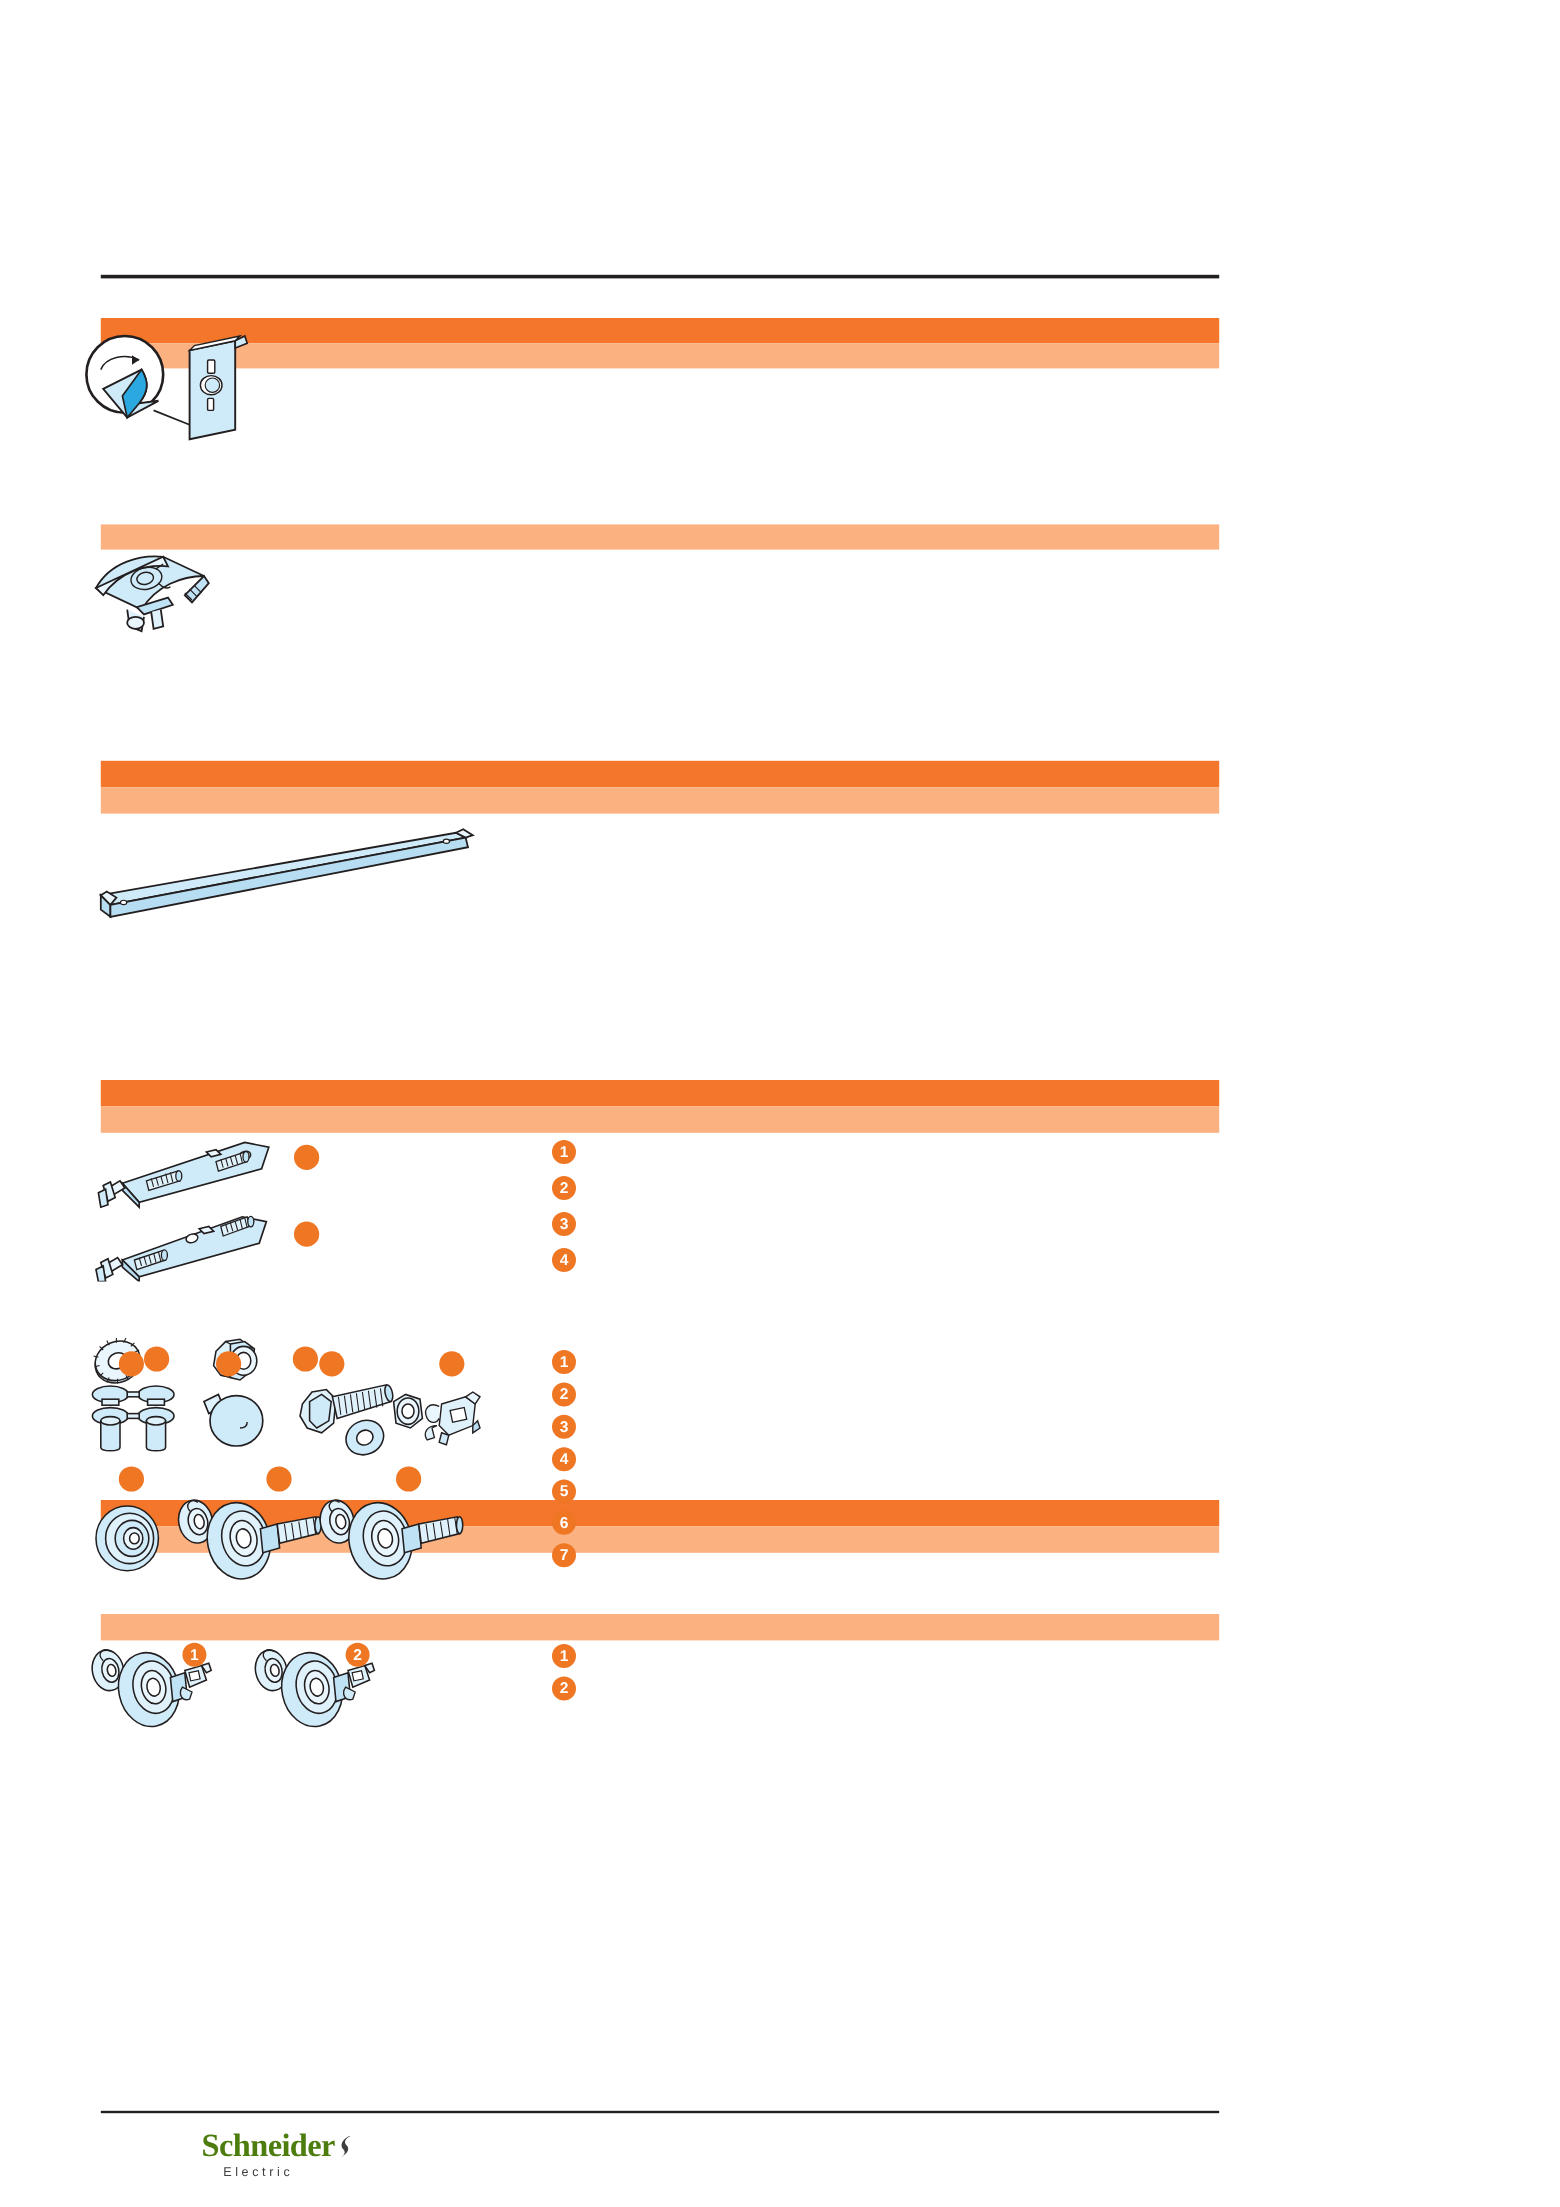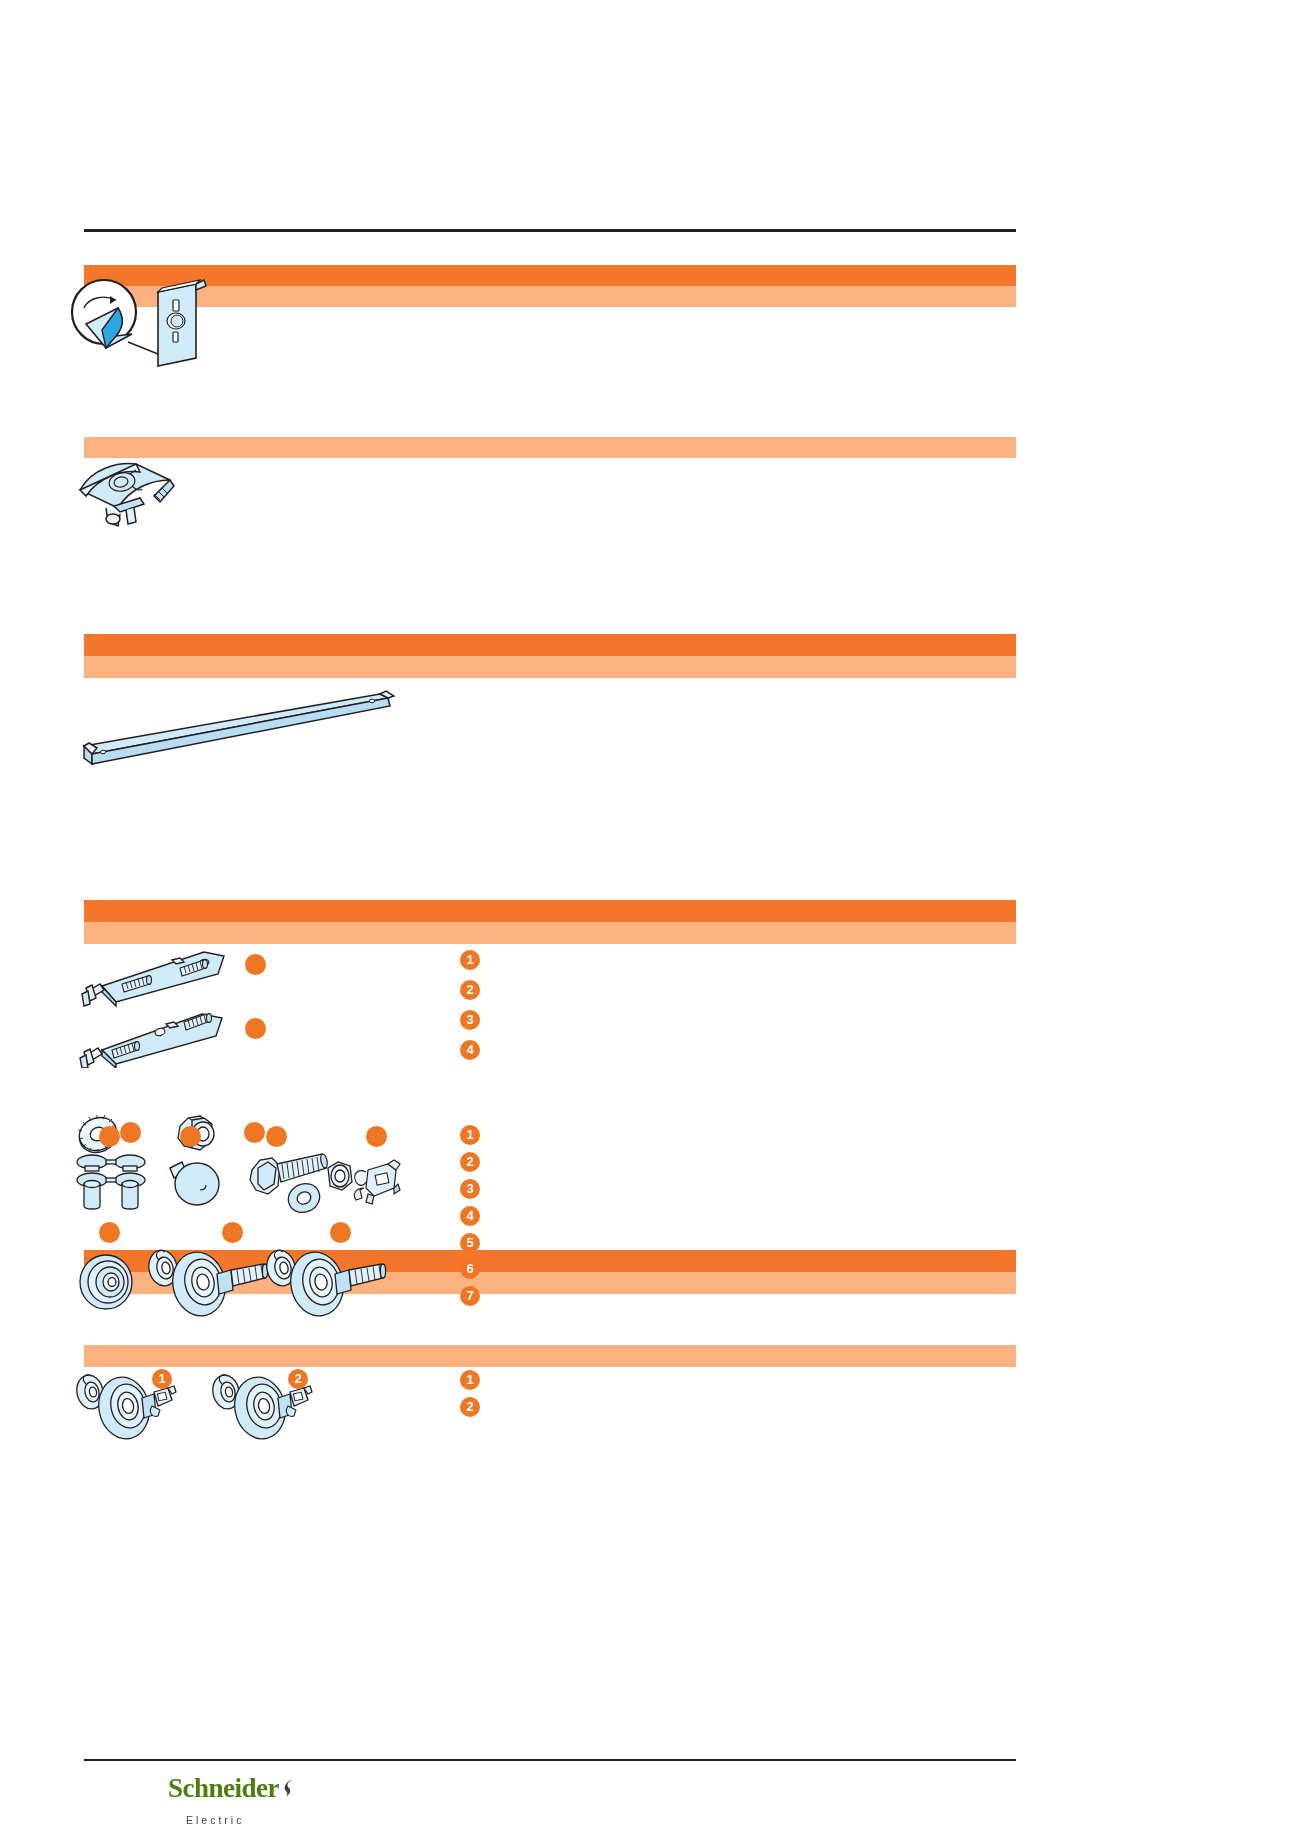--- a/index.html
+++ b/index.html
@@ -88,21 +88,21 @@
     font-weight: bold;
     color: #4d7c0f;
     letter-spacing: -0.5px;
     line-height: 1;
   }
   .logo-sub {
     font-family: "Liberation Sans", sans-serif;
     font-size: 10.5px;
     color: #3e3e3e;
     letter-spacing: 3px;
-    margin-top: 12px;
+    margin-top: 2px;
     margin-left: 18px;
   }
   .logo-mark {
     display: inline-block;
     position: relative;
     top: 2px;
     margin: 0 1px;
   }
 </style>
 </head>

